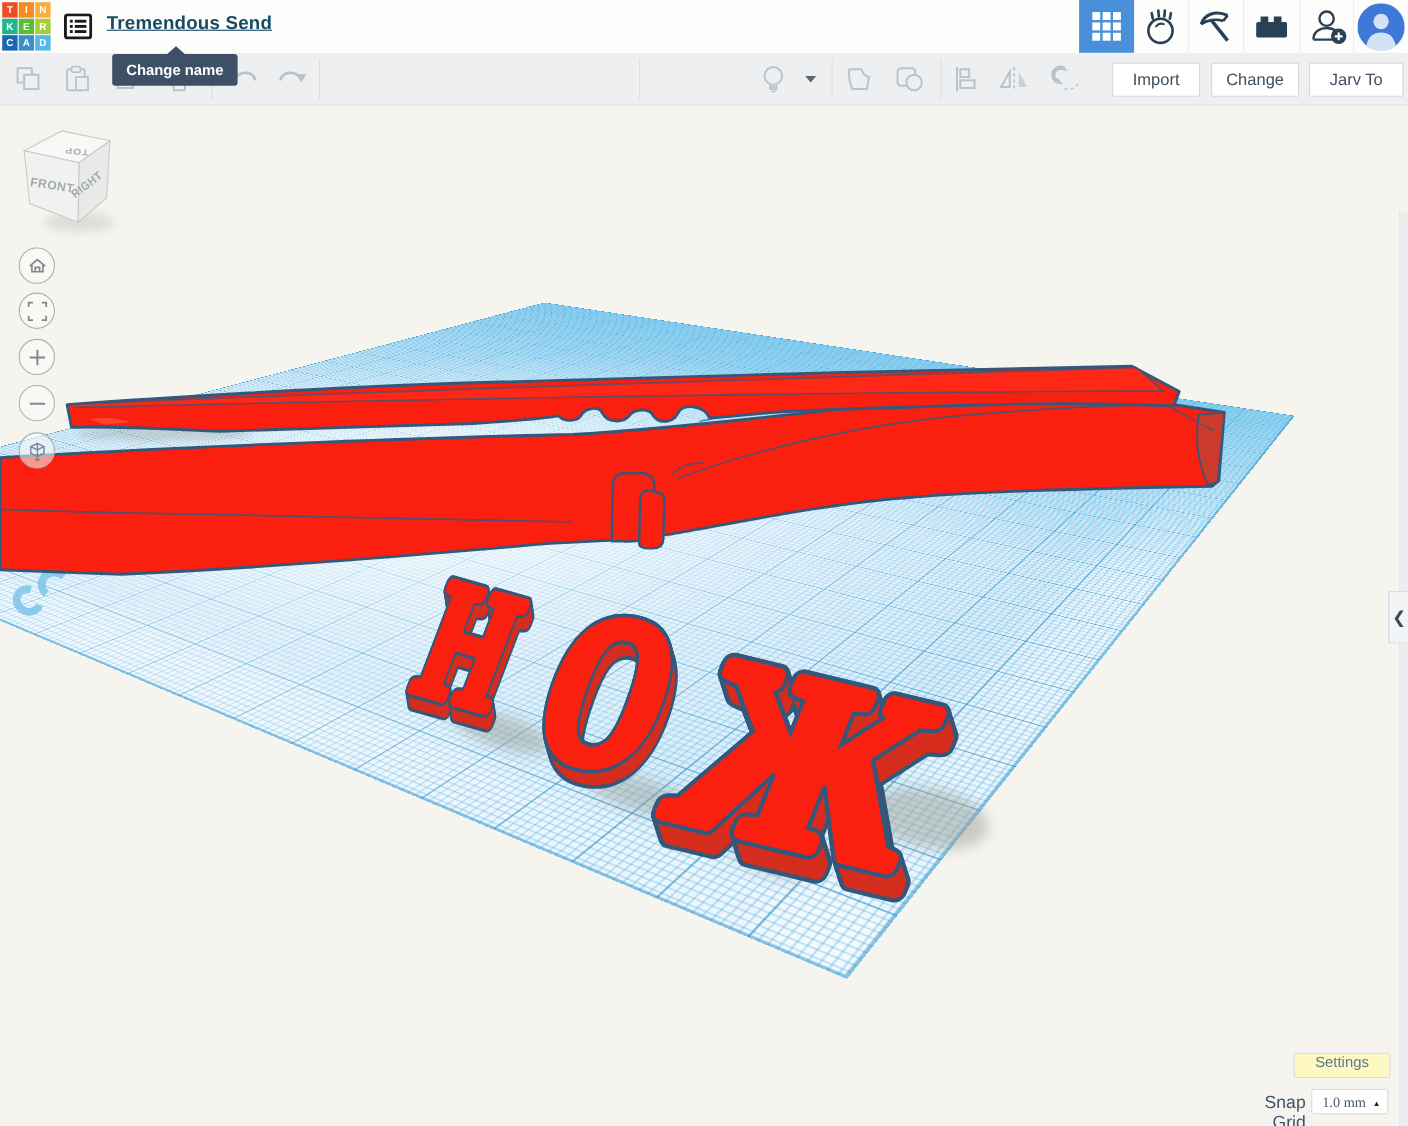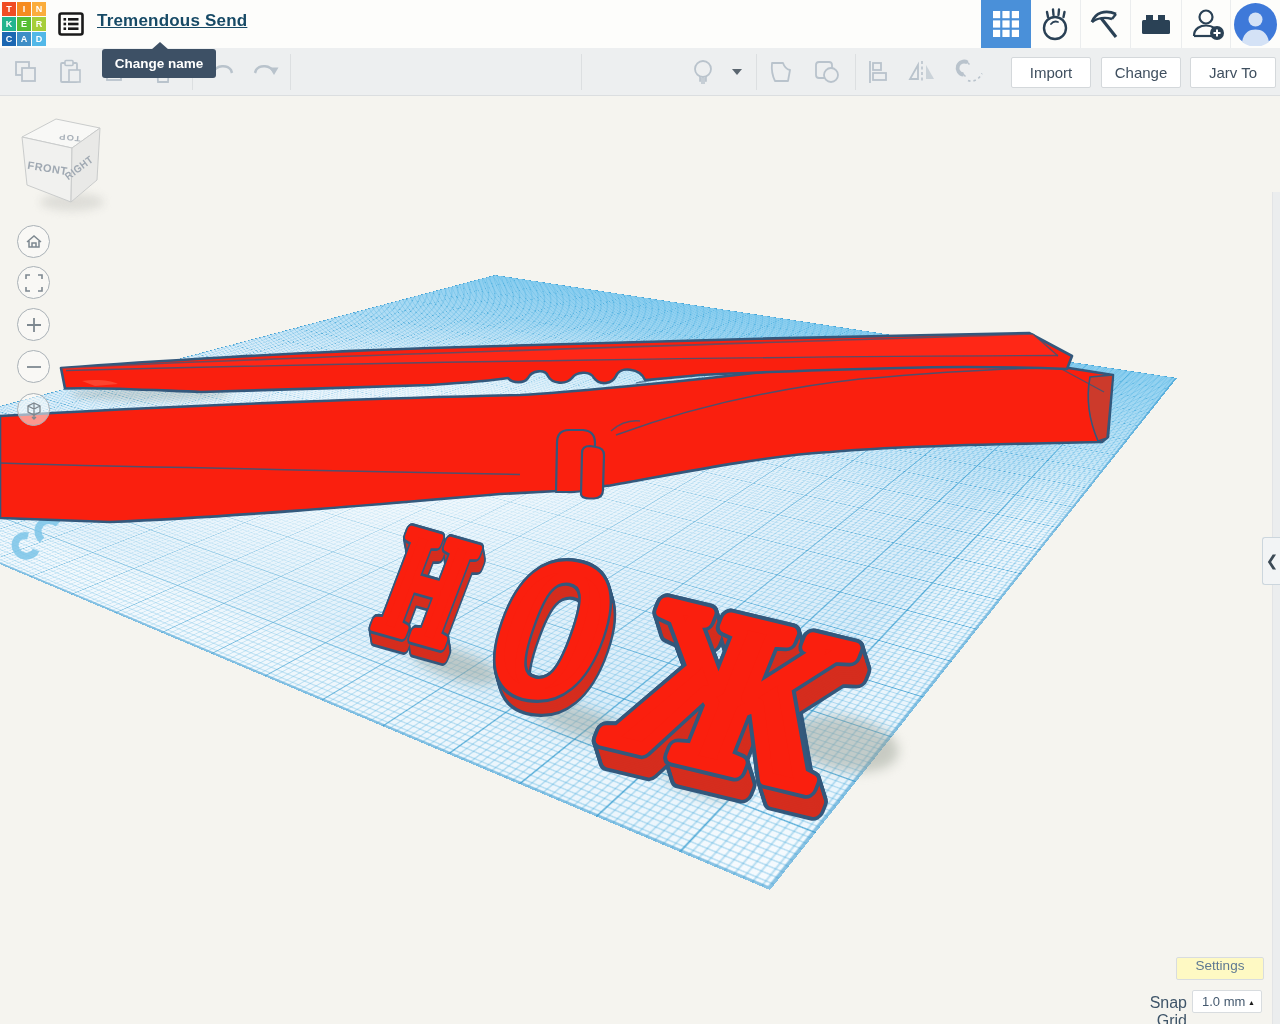--- a/index.html
+++ b/index.html
@@ -53,21 +53,21 @@
   
   .nav-circle { position:absolute; width:33px; height:33px; border-radius:50%; border:1.5px solid #a9b0b6; background:rgba(252,252,250,0.55); display:flex; align-items:center; justify-content:center; cursor:pointer; z-index:10; }
 
   
   #right-strip { position:absolute; right:0; top:96px; width:8px; height:928px; background:#ebedee; border-left:1px solid #e2e4e6; z-index:5; }
   #panel-toggle { position:absolute; left:1262px; top:441px; width:19px; height:48px; background:#f2f4f5; border:1px solid #ccd6dd; border-right:none; border-radius:3px 0 0 3px; display:flex; align-items:center; justify-content:center; cursor:pointer; z-index:6; color:#3c4a55; font-size:15px; }
 
   
   #settings-btn { position:absolute; left:1176px; top:861px; width:88px; height:23px; background:#fef9c3; border:1px solid #d8dcdf; border-radius:2px; color:#5e7892; font-size:13.5px; display:flex; align-items:flex-start; justify-content:center; cursor:pointer; z-index:10; }
   #snapgrid-label { position:absolute; left:1115px; top:898px; width:72px; text-align:right; color:#3e5468; font-size:16px; z-index:10; }
-  #snapgrid-select { position:absolute; left:1192px; top:894px; width:70px; height:23px; background:#fff; border:1px solid #d8dcdf; border-radius:2px; color:#44596e; font-size:13px; display:flex; align-items:center; cursor:pointer; z-index:10; padding-left:9px; }
+  #snapgrid-select { position:absolute; left:1192px; top:894px; width:70px; height:23px; background:#fff; border:1px solid #d8dcdf; border-radius:2px; color:#44596e; font-size:13px; display:flex; align-items:center; cursor:pointer; z-index:10; padding-left:9px;font-family:Liberation Serif, serif; }
   #snapgrid-select .caret { position:absolute; right:6px; top:8px; font-size:7px; color:#1a1a1a; }
 
   
   #viewcube { position:absolute; left:10px; top:14px; z-index:10; cursor:pointer; }
 </style>
 </head>
 <body>
 
 <div id="canvas">
   <div class="workplane"></div>

